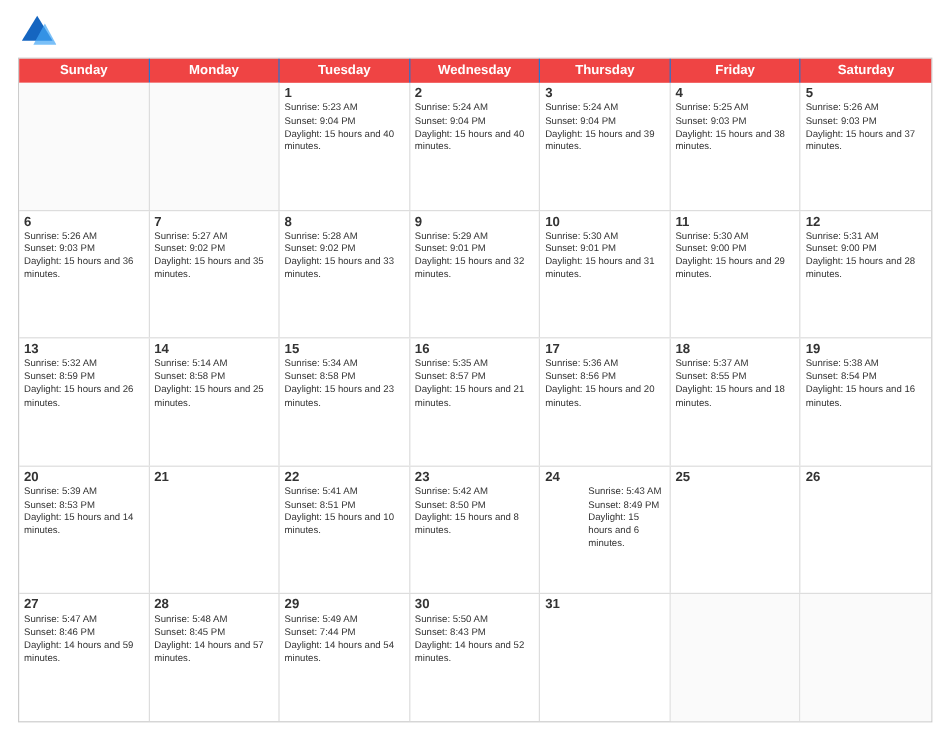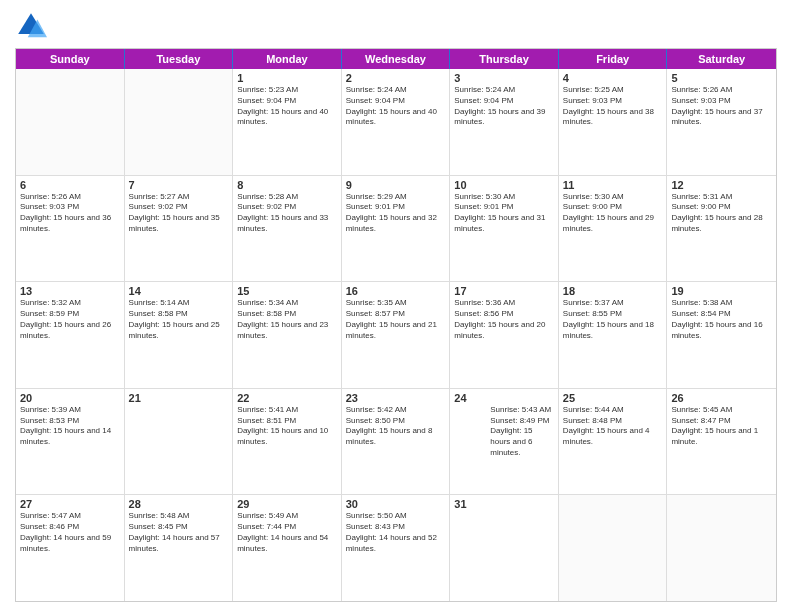--- a/index.html
+++ b/index.html
@@ -62,21 +62,21 @@
     }
     .calendar {
       flex: 1;
       display: flex;
       flex-direction: column;
       border: 1px solid #ccc;
     }
     .cal-header {
       display: grid;
       grid-template-columns: repeat(7, 1fr);
-      background: #a21caf;
+      background: #ef4444;
     }
     .cal-header-cell {
       color: #fff;
       font-size: 11px;
       font-weight: bold;
       padding: 4px 5px;
       text-align: center;
       border-right: 1px solid #2575d0;
     }
     .cal-header-cell:last-child { border-right: none; }
@@ -132,22 +132,22 @@
     </div>
     <div class="title-block">
       <div class="month-title"></div>
       <div class="location"></div>
     </div>
   </div>
 
   <div class="calendar">
     <div class="cal-header">
     <div class="cal-header-cell">Sunday</div>
+        <div class="cal-header-cell">Monday</div>
         <div class="cal-header-cell">Tuesday</div>
-        <div class="cal-header-cell">Monday</div>
         <div class="cal-header-cell">Wednesday</div>
         <div class="cal-header-cell">Thursday</div>
         <div class="cal-header-cell">Friday</div>
         <div class="cal-header-cell">Saturday</div>
       </div>
     <div class="cal-body">
     <div class="cal-row">
           <div class="cal-cell empty"></div>
           <div class="cal-cell empty"></div>
           <div class="cal-cell">
@@ -292,29 +292,23 @@
 Daylight: 15 hours and 8 minutes.</div>
           </div>
           <div class="cal-cell">
             <span class="day-num">24</span>
             <div class="cell-text" style="white-space: pre-line; margin-left: 36px;">Sunrise: 5:43 AM
 Sunset: 8:49 PM
 Daylight: 15 hours and 6 minutes.</div>
           </div>
           <div class="cal-cell">
             <span class="day-num">25</span>
-            <div class="cell-text" style="white-space: pre-line;">Sunrise: 5:44 AM
-Sunset: 8:48 PM
-Daylight: 15 hours and 4 minutes.</div>
           </div>
           <div class="cal-cell">
             <span class="day-num">26</span>
-            <div class="cell-text" style="white-space: pre-line;">Sunrise: 5:45 AM
-Sunset: 8:47 PM
-Daylight: 15 hours and 1 minute.</div>
           </div>
         </div>
         <div class="cal-row">
           <div class="cal-cell">
             <span class="day-num">27</span>
             <div class="cell-text" style="white-space: pre-line;">Sunrise: 5:47 AM
 Sunset: 8:46 PM
 Daylight: 14 hours and 59 minutes.</div>
           </div>
           <div class="cal-cell">

